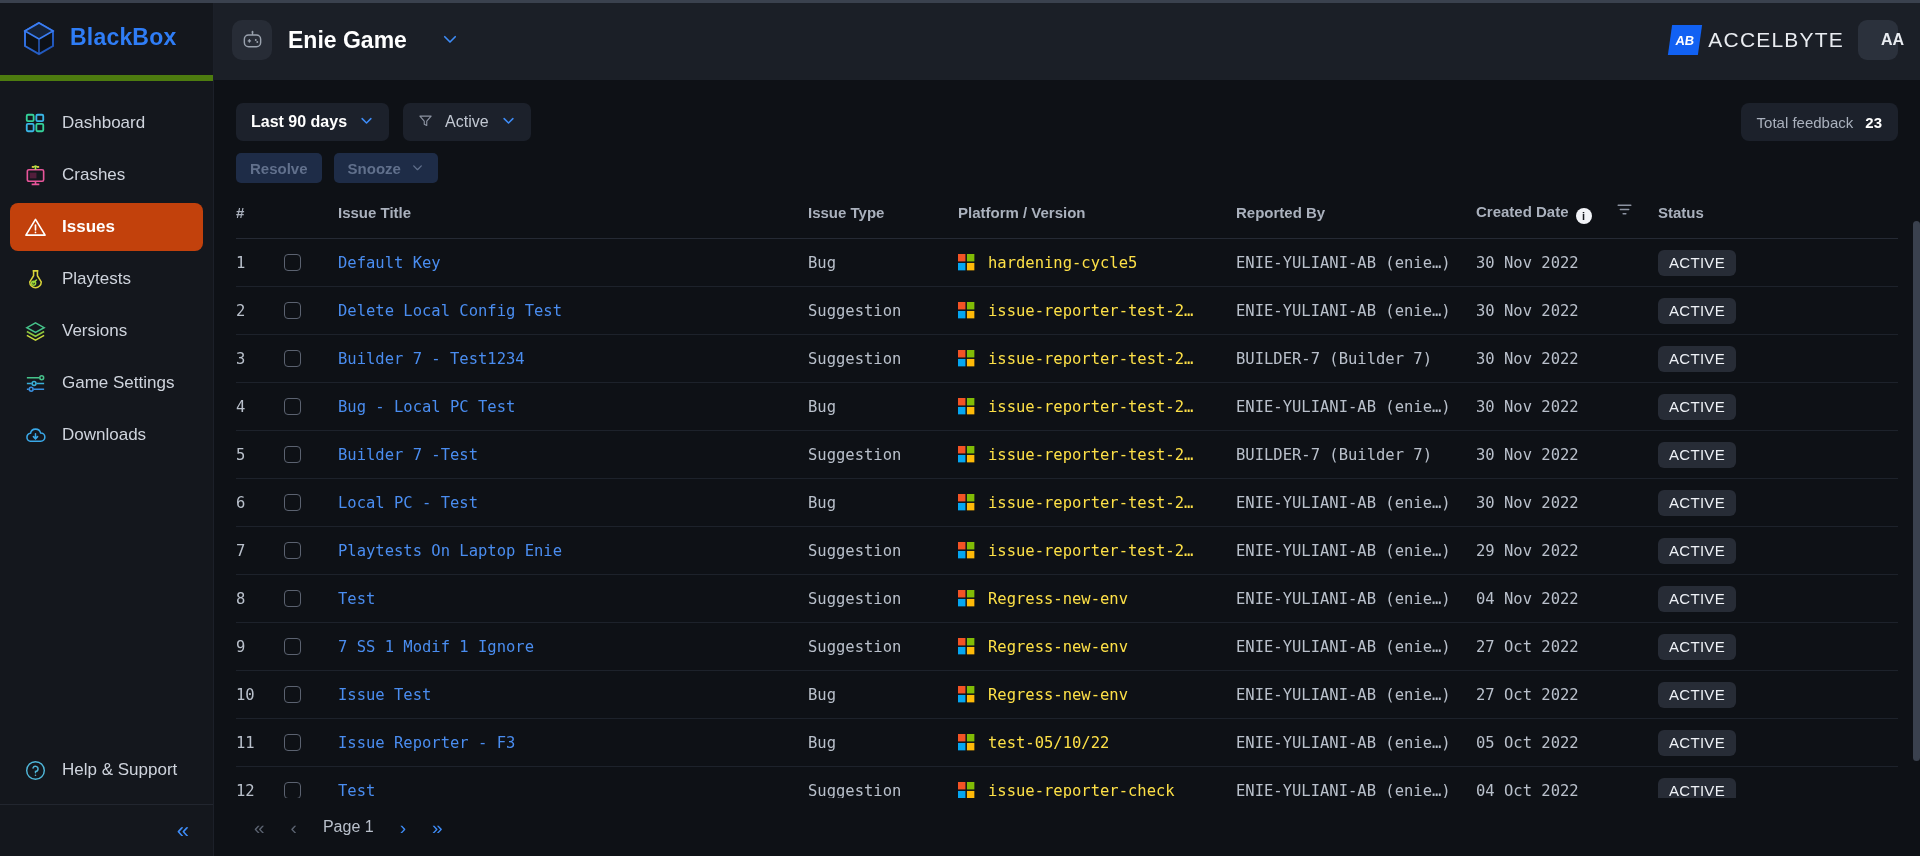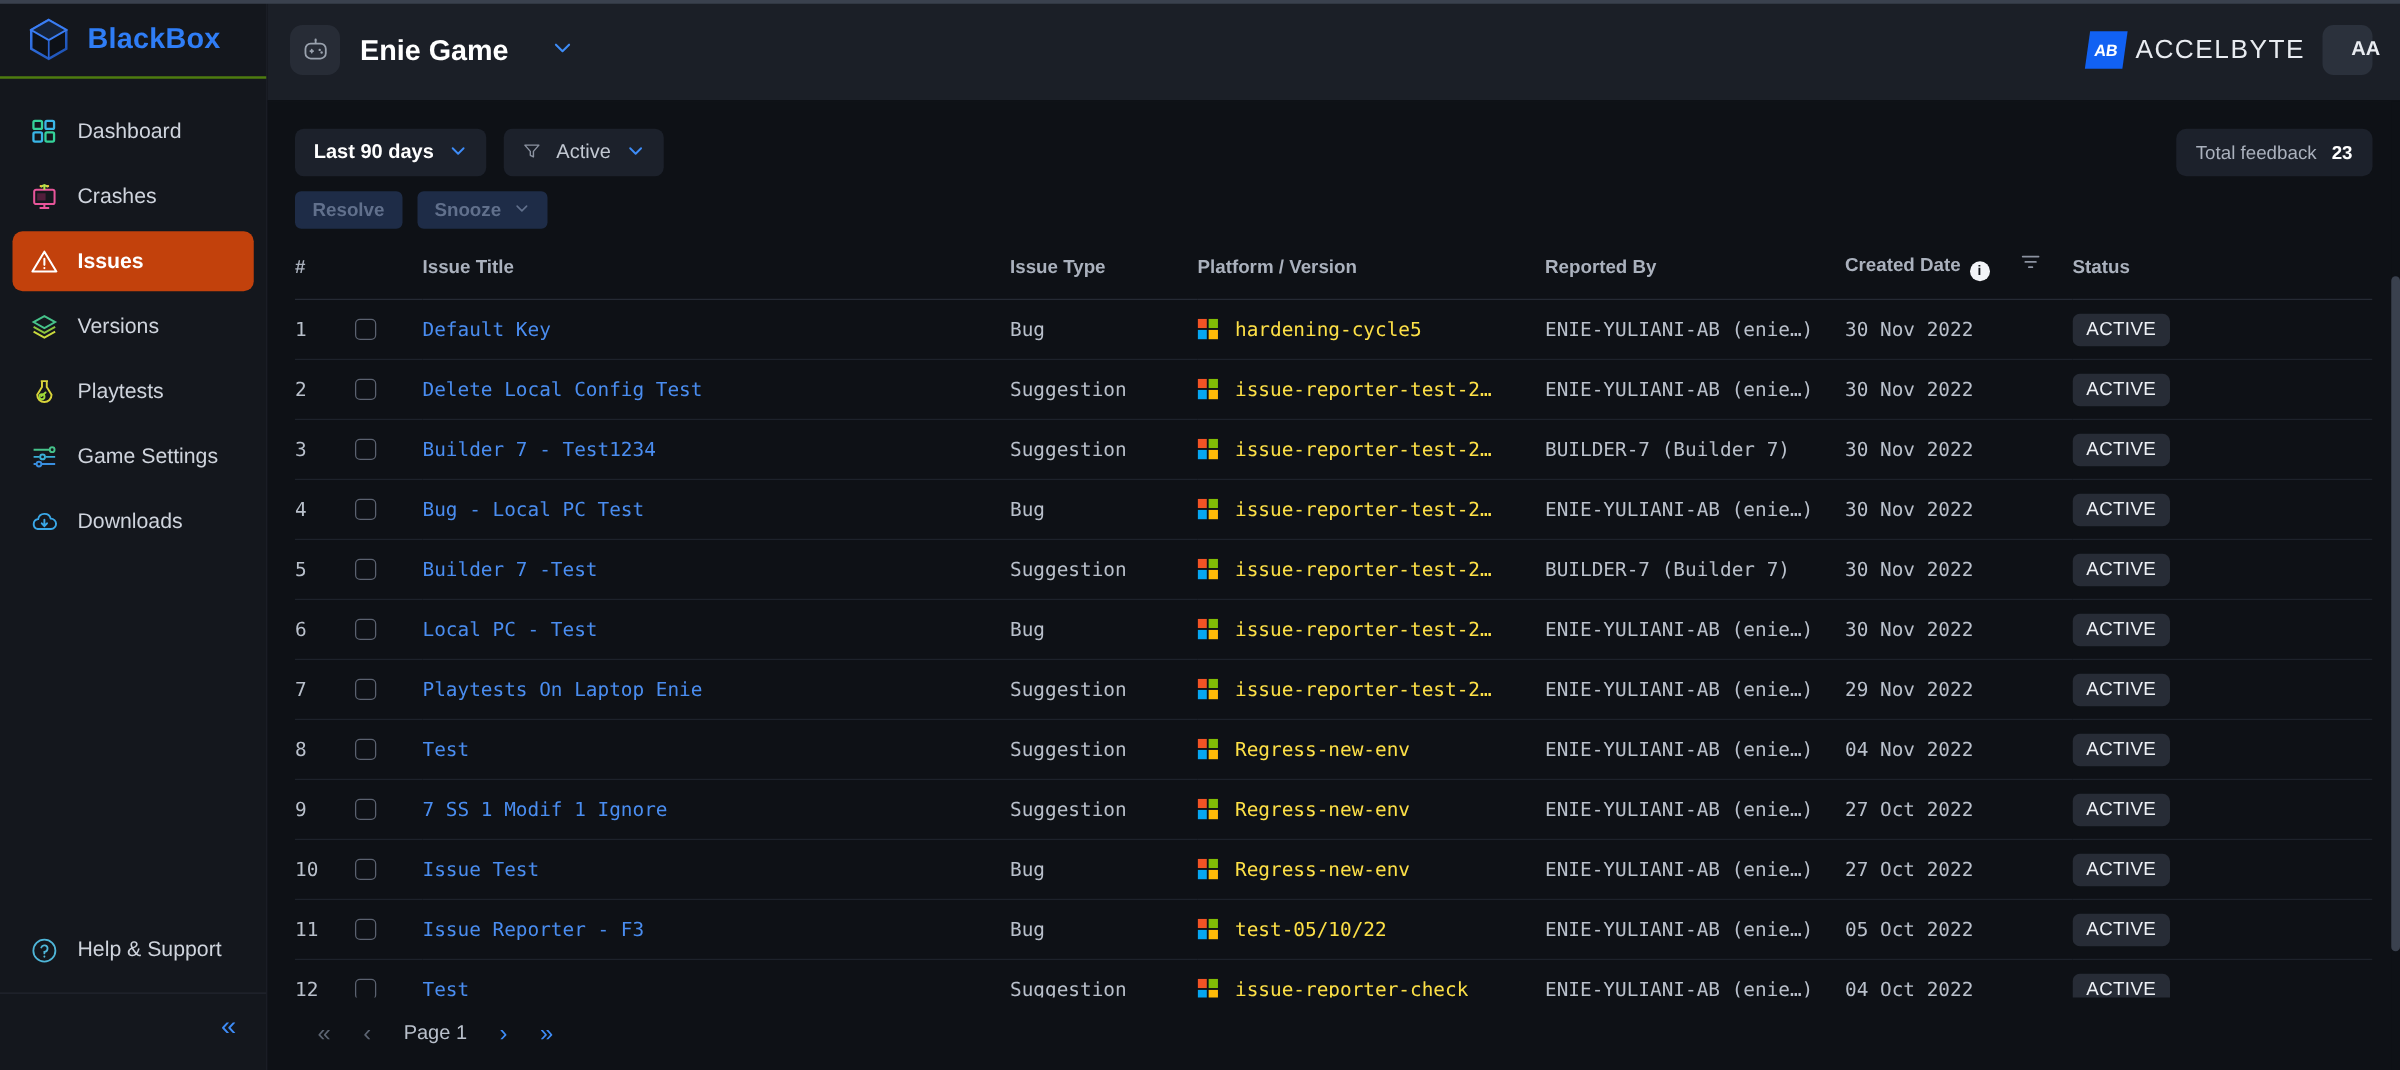--- a/index.html
+++ b/index.html
@@ -13,41 +13,41 @@
 
   
   .sidebar {
     width: 214px; height: 856px;
     background: #14171d;
     display: flex; flex-direction: column;
     flex: 0 0 214px;
     border-right: 1px solid #1c2029;
   }
   .brand {
-    height: 63px; display: flex; align-items: center;
+    height: 81px; display: flex; align-items: center;
     gap: 12px; padding-left: 20px;
-    border-bottom: 2px solid #4d7c0f;
+    border-bottom: 6px solid #4d7c0f;
   }
   .brand-logo { width: 38px; height: 38px; }
   .brand-name {
     font-size: 23px; font-weight: 700; color: #2f7df6;
     letter-spacing: .2px;
   }
   .nav { padding-top: 14px; flex: 1; }
   .nav-item {
     height: 48px; margin: 4px 10px; border-radius: 8px;
     display: flex; align-items: center; gap: 14px;
     padding-left: 12px; cursor: pointer;
   }
   .nav-item .label { font-size: 17px; color: #cfd4dd; }
   .nav-item.active { background: #c2410c; }
   .nav-item.active .label { color: #ffffff; font-weight: 700; }
   .nav-icon { width: 26px; height: 26px; display:flex; align-items:center; justify-content:center; }
 
-  .sidebar-bottom { padding-bottom: 10px; }
+  .sidebar-bottom { padding-bottom: 0; }
   .help-item {
     height: 48px; margin: 0 10px 10px 10px;
     display: flex; align-items: center; gap: 14px; padding-left: 12px;
     cursor: pointer;
   }
   .help-item .label { font-size: 17px; color: #cfd4dd; }
   .collapse-row {
     border-top: 1px solid #22262f;
     height: 52px; display: flex; align-items: center;
     justify-content: flex-end; padding-right: 26px;
@@ -247,37 +247,37 @@
             <path d="M12 9.5 V14.5" stroke-linecap="round"></path>
             <circle cx="12" cy="17.2" r=".9" fill="#ffffff" stroke="none"></circle>
           </svg>
         </span>
         <span class="label">Issues</span>
       </div>
 
       <div class="nav-item">
         <span class="nav-icon">
           <svg viewBox="0 0 24 24" width="23" height="23" fill="none" stroke-width="1.6">
+            <path d="M9 3 H15 M10 3 V8 L6 14.5 A5.6 5.6 0 1 0 18 14.5 L14 8 V3" stroke="#d9d43a"></path>
+            <path d="M9.5 15.5 L13 12.5" stroke="#9ed93a" stroke-linecap="round"></path>
+            <circle cx="10" cy="16" r="2.1" stroke="#9ed93a"></circle>
+          </svg>
+        </span>
+        <span class="label">Playtests</span>
+      </div>
+
+      <div class="nav-item">
+        <span class="nav-icon">
+          <svg viewBox="0 0 24 24" width="23" height="23" fill="none" stroke-width="1.6">
             <path d="M12 3 L21 8 L12 13 L3 8 Z" stroke="#46c28a"></path>
             <path d="M3 12 L12 17 L21 12" stroke="#8cc63f"></path>
             <path d="M3 16 L12 21 L21 16" stroke="#c9d93c"></path>
           </svg>
         </span>
         <span class="label">Versions</span>
-      </div>
-
-      <div class="nav-item">
-        <span class="nav-icon">
-          <svg viewBox="0 0 24 24" width="23" height="23" fill="none" stroke-width="1.6">
-            <path d="M9 3 H15 M10 3 V8 L6 14.5 A5.6 5.6 0 1 0 18 14.5 L14 8 V3" stroke="#d9d43a"></path>
-            <path d="M9.5 15.5 L13 12.5" stroke="#9ed93a" stroke-linecap="round"></path>
-            <circle cx="10" cy="16" r="2.1" stroke="#9ed93a"></circle>
-          </svg>
-        </span>
-        <span class="label">Playtests</span>
       </div>
 
       <div class="nav-item">
         <span class="nav-icon">
           <svg viewBox="0 0 24 24" width="23" height="23" fill="none" stroke-width="1.6">
             <path d="M3 6 H16" stroke="#46c28a"></path>
               <circle cx="18.5" cy="6" r="2" stroke="#46c28a"></circle>
             <path d="M3 12 H8" stroke="#3ab0d8"></path>
               <circle cx="10.5" cy="12" r="2" stroke="#3ab0d8"></circle>
               <path d="M13 12 H21" stroke="#3ab0d8"></path>

